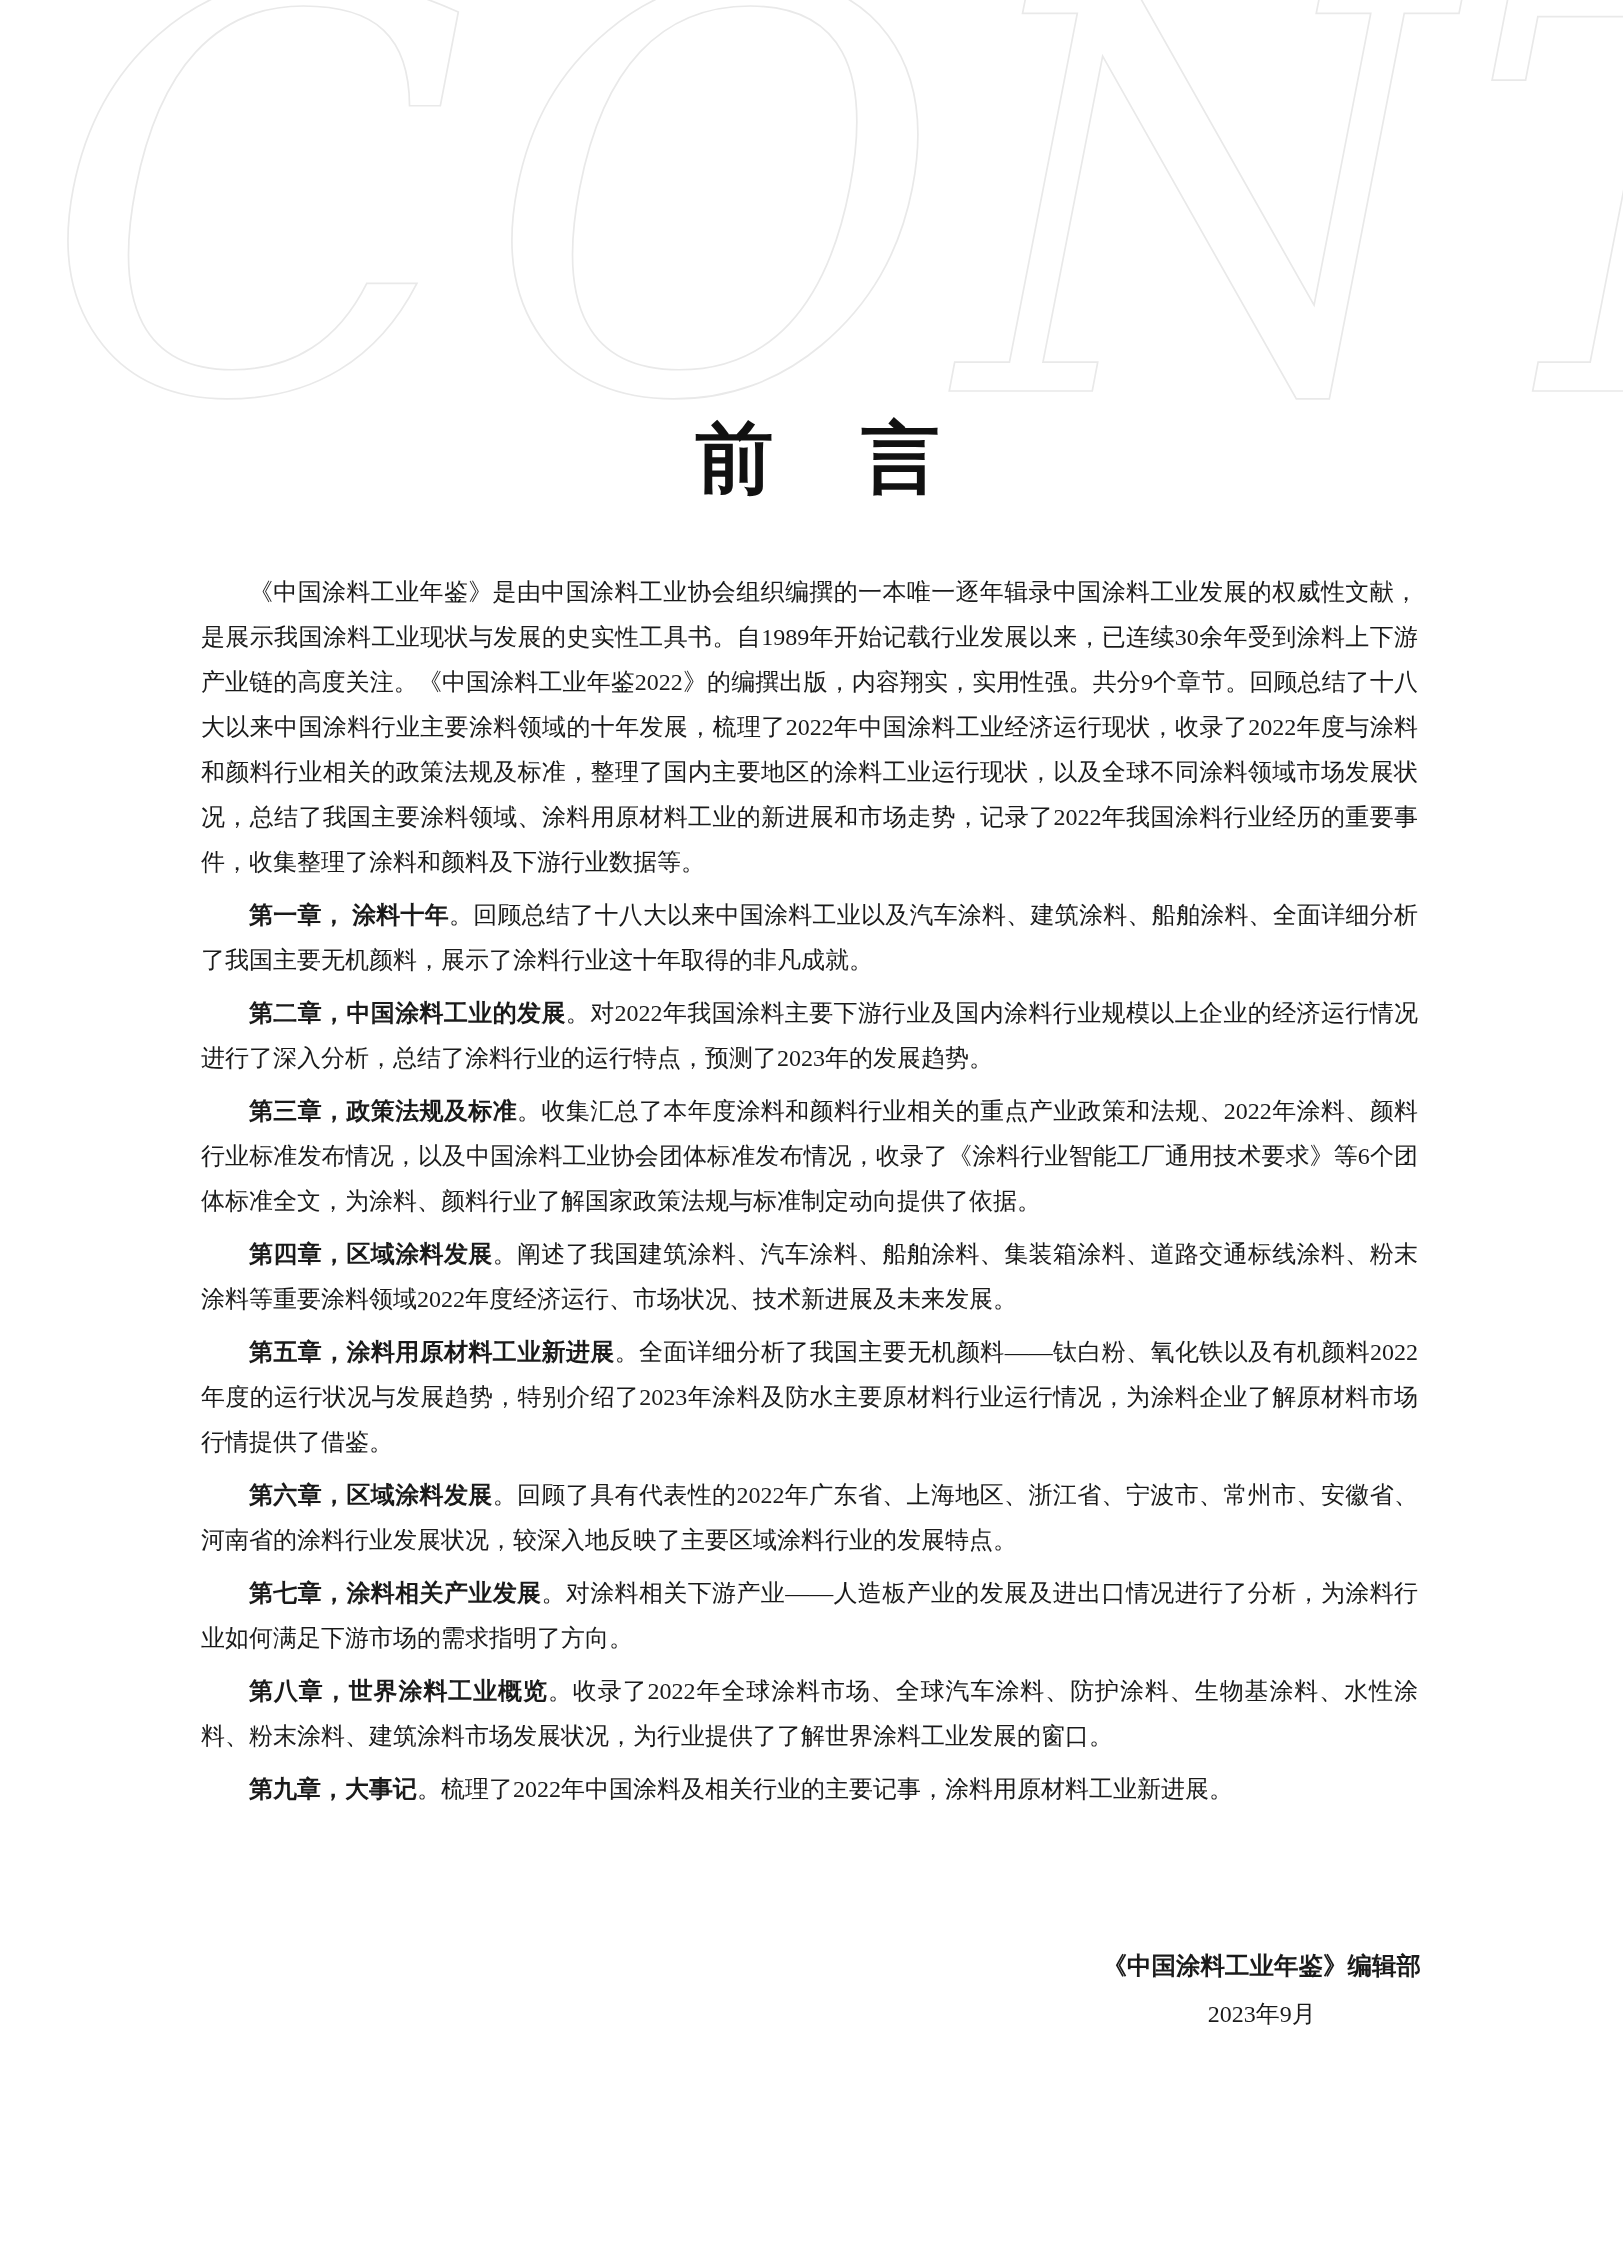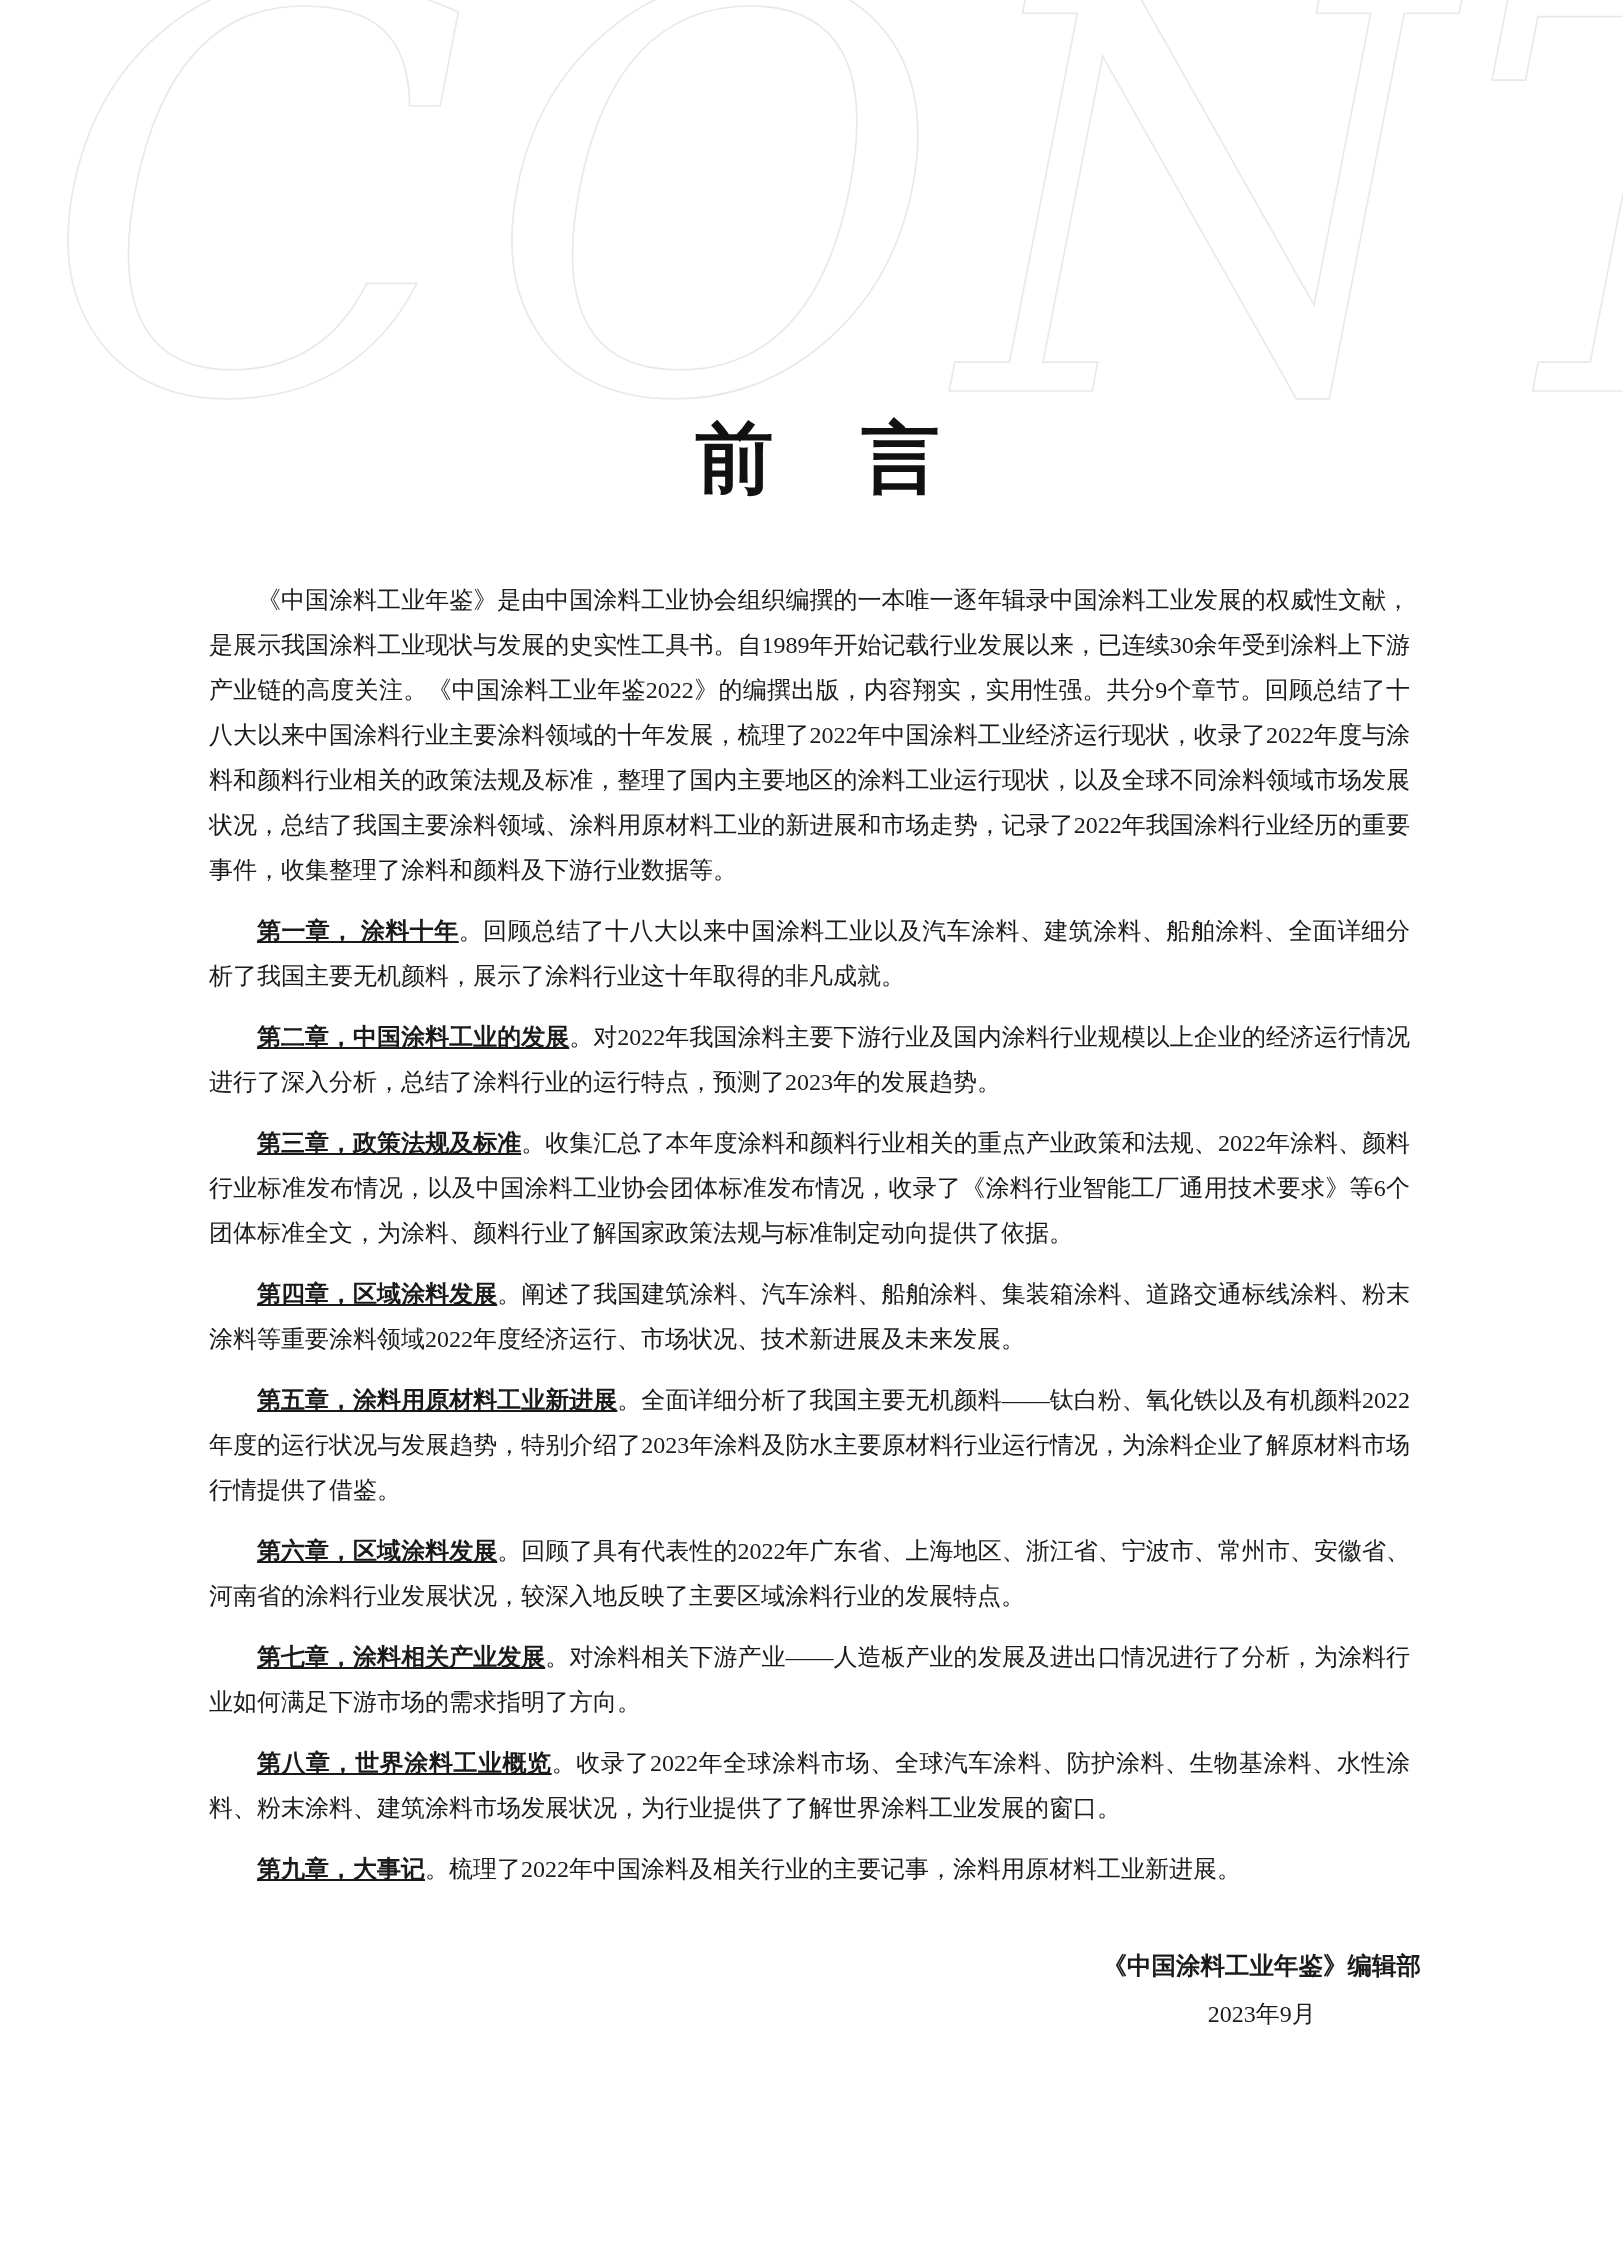--- a/index.html
+++ b/index.html
@@ -44,29 +44,28 @@
     left:193px;
     top:562px;
     width:1233px;
     font-size:24px;
     line-height:45px;
     text-align:justify;
     text-justify:inter-ideograph;
     word-break:break-all;
   }
   .body p{
-    margin:16px;
+    margin:8px;
     text-indent:2em;
   }
   .body p + p{
     margin-top:6.8px;
   }
   .body b{
     font-weight:bold;
-    text-decoration:underline;
   }
   .signature{
     position:absolute;
     top:1942px;
     right:203px;
     text-align:center;
     line-height:48px;
   }
   .sig-dept{
     font-weight:bold;

